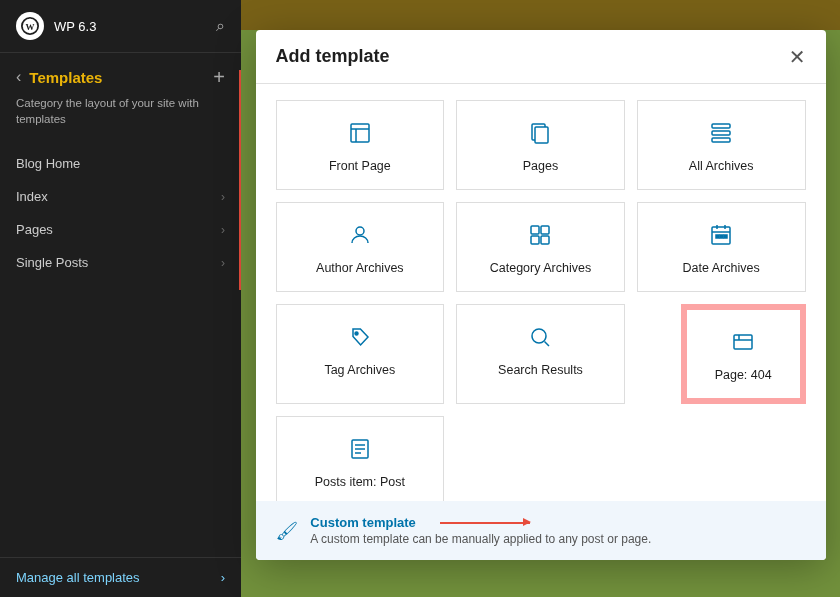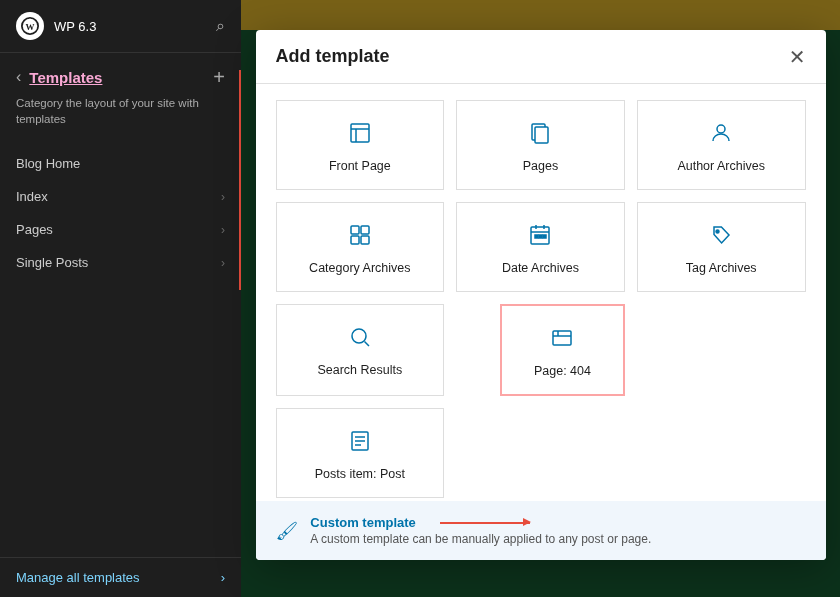--- a/index.html
+++ b/index.html
@@ -47,23 +47,22 @@
       gap: 8px;
     }
     .back-arrow {
       color: #aaa;
       font-size: 16px;
       cursor: pointer;
     }
     .templates-title {
       font-size: 15px;
       font-weight: 600;
-      color: #f9a8d4;
+      color: #eab308;
       flex: 1;
-      text-decoration: underline;
     }
     .add-btn {
       color: #aaa;
       font-size: 20px;
       cursor: pointer;
       line-height: 1;
     }
     .sidebar-desc {
       font-size: 11.5px;
       color: #aaa;
@@ -91,21 +90,21 @@
       font-size: 13px;
       cursor: pointer;
       display: flex;
       align-items: center;
       justify-content: space-between;
     }
 
     
     .main {
       flex: 1;
-      background: #14532d;
+      background: #bef264;
       position: relative;
       height: 597px;
     }
 
     
     .modal-overlay {
       position: absolute;
       inset: 0;
       background: rgba(0,0,0,0.4);
       display: flex;
@@ -160,21 +159,21 @@
       padding: 20px 12px 16px;
       display: flex;
       flex-direction: column;
       align-items: center;
       gap: 10px;
       cursor: pointer;
       background: #fff;
       transition: border-color 0.15s;
     }
     .template-card.highlighted {
-      border: 2px solid #fca5a5;
+      border: 6px solid #fca5a5;
       margin-left: 44px;
     }
     .template-card-icon {
       color: #0073aa;
       font-size: 22px;
       line-height: 1;
     }
     .template-card-label {
       font-size: 12.5px;
       color: #1e1e1e;
@@ -300,20 +299,30 @@
           <div class="template-card">
             <span class="template-card-icon">
               <svg class="icon-svg" viewBox="0 0 24 24">
                   <rect x="4" y="3" width="13" height="16" rx="1" stroke="#0073aa" stroke-width="1.5" fill="none"></rect>
                   <rect x="7" y="6" width="13" height="16" rx="1" stroke="#0073aa" stroke-width="1.5" fill="white"></rect>
                 </svg>
             </span>
             <span class="template-card-label">Pages</span>
           </div>
 
+          <div class="template-card">
+            <span class="template-card-icon">
+              <svg class="icon-svg" viewBox="0 0 24 24">
+                  <rect x="3" y="3" width="18" height="4" rx="1" stroke="#0073aa" stroke-width="1.5" fill="none"></rect>
+                  <rect x="3" y="10" width="18" height="4" rx="1" stroke="#0073aa" stroke-width="1.5" fill="none"></rect>
+                  <rect x="3" y="17" width="18" height="4" rx="1" stroke="#0073aa" stroke-width="1.5" fill="none"></rect>
+                </svg>
+            </span>
+            <span class="template-card-label">All Archives</span>
+          </div>
 
           <div class="template-card">
             <span class="template-card-icon">
               <svg class="icon-svg" viewBox="0 0 24 24">
                   <circle cx="12" cy="8" r="4" stroke="#0073aa" stroke-width="1.5" fill="none"></circle>
                   <path d="M4 20c0-4 3.6-7 8-7s8 3 8 7" stroke="#0073aa" stroke-width="1.5" fill="none"></path>
                 </svg>
             </span>
             <span class="template-card-label">Author Archives</span>
           </div>

